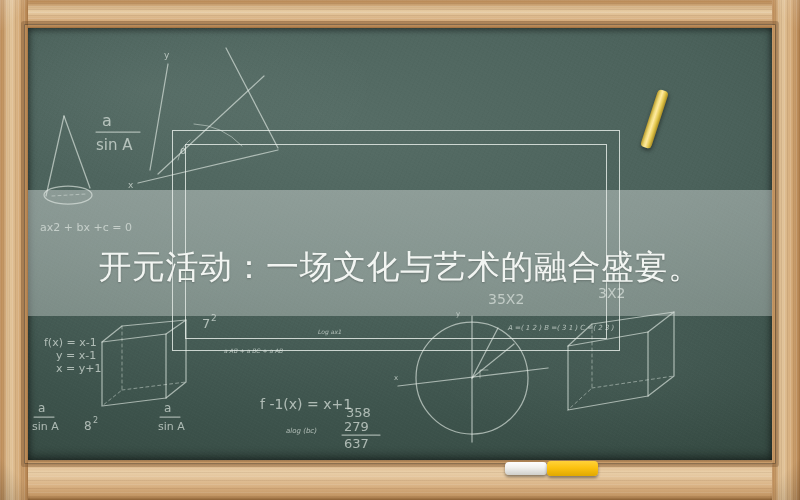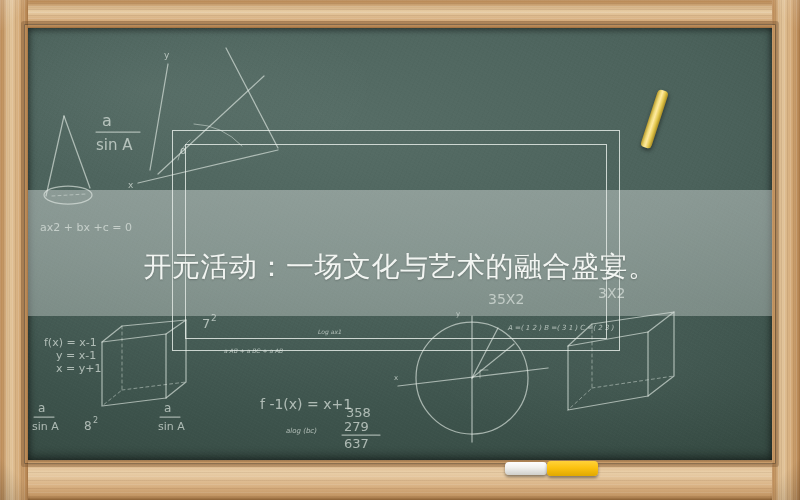--- a/index.html
+++ b/index.html
@@ -108,21 +108,21 @@
 
   
   .band{
     position:absolute;left:-28px;right:-28px;top:162px;height:126px;
     background:linear-gradient(180deg, rgba(226,230,228,.42) 0%, rgba(222,227,224,.40) 50%, rgba(218,224,220,.38) 100%);
     pointer-events:none;
   }
   .band-title{
     position:absolute;left:0;right:0;top:162px;height:154px;
     display:flex;align-items:center;justify-content:center;
-    color:#f2f5f2;font-size:28px;letter-spacing:.5px;
+    color:#f2f5f2;font-size:33px;letter-spacing:.5px;
     text-shadow:0 1px 2px rgba(0,0,0,.22);
     font-family:"DejaVu Sans","Liberation Sans",sans-serif;
     white-space:nowrap;
   }
 
   
   .chalk-stick{position:absolute;border-radius:4px;}
   .chalk-float{
     left:649px;top:89px;width:11px;height:60px;
     transform:rotate(18deg);

